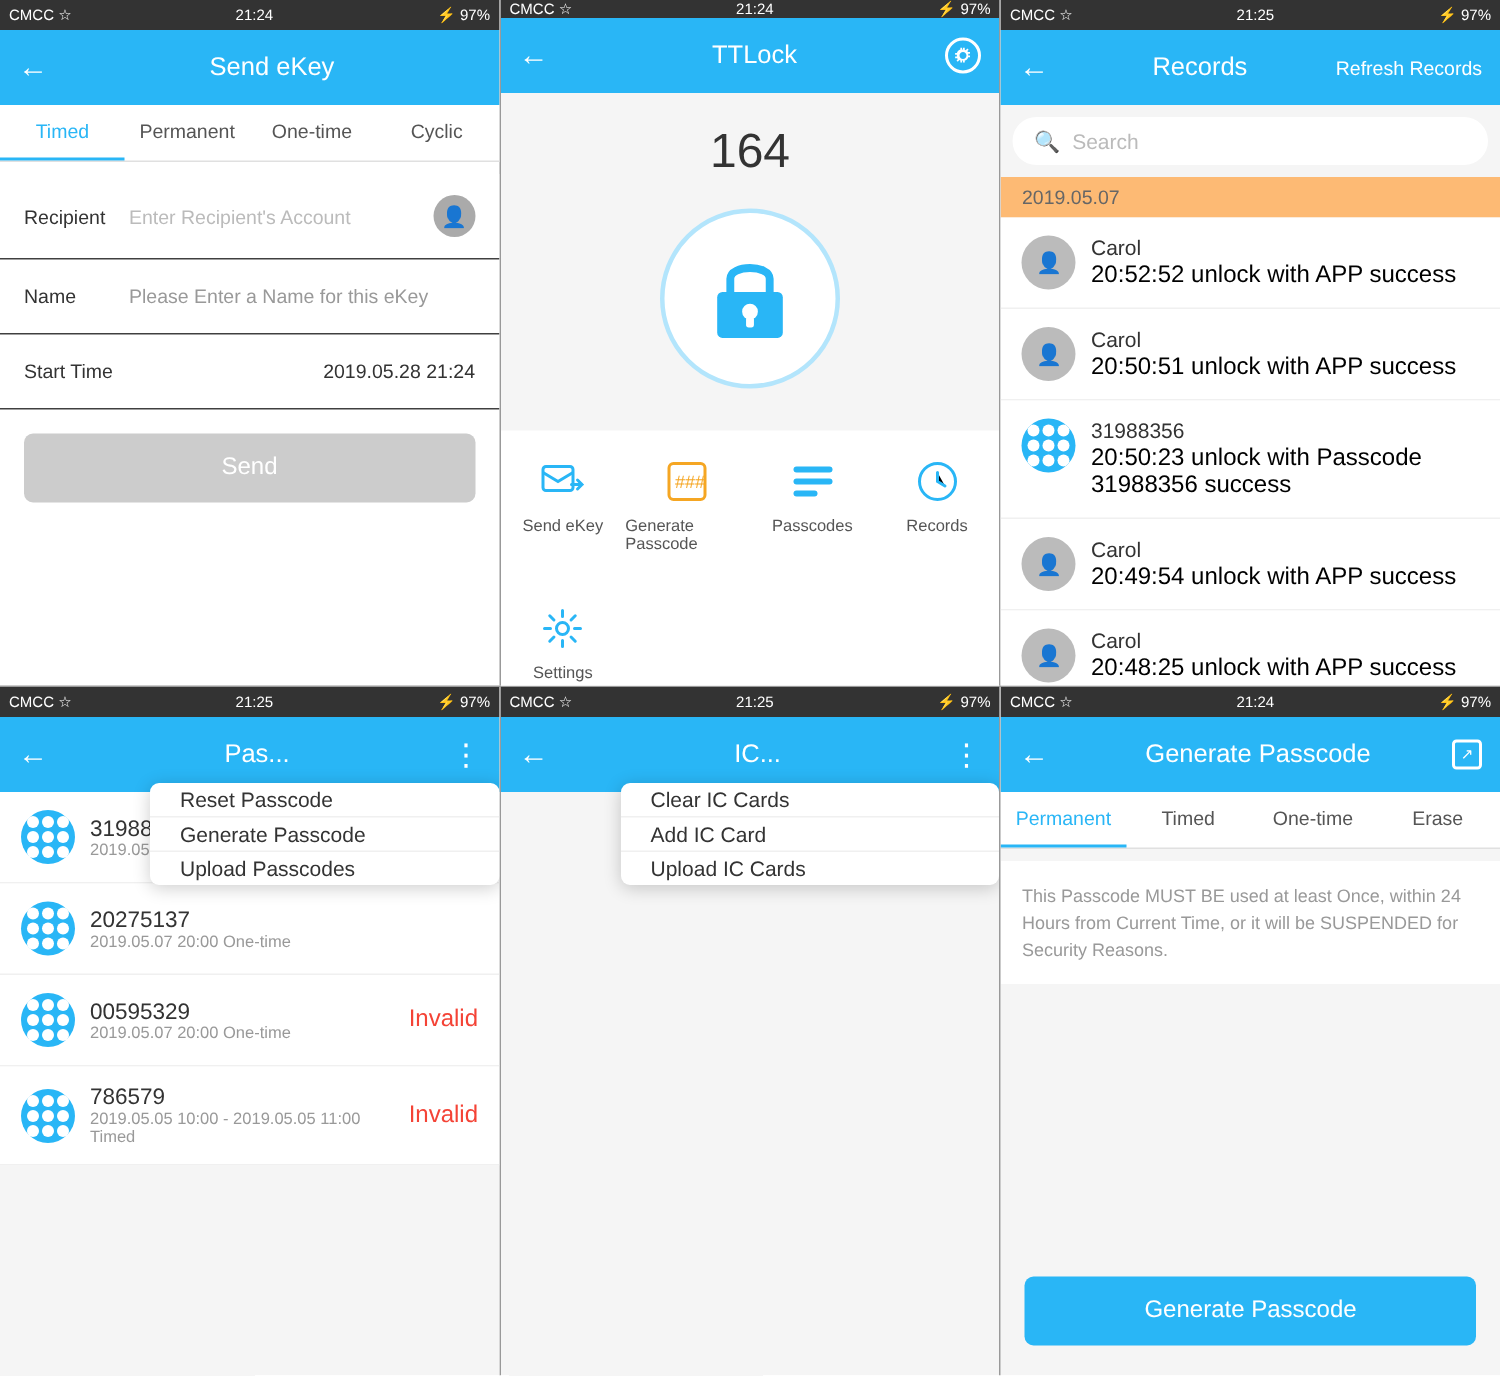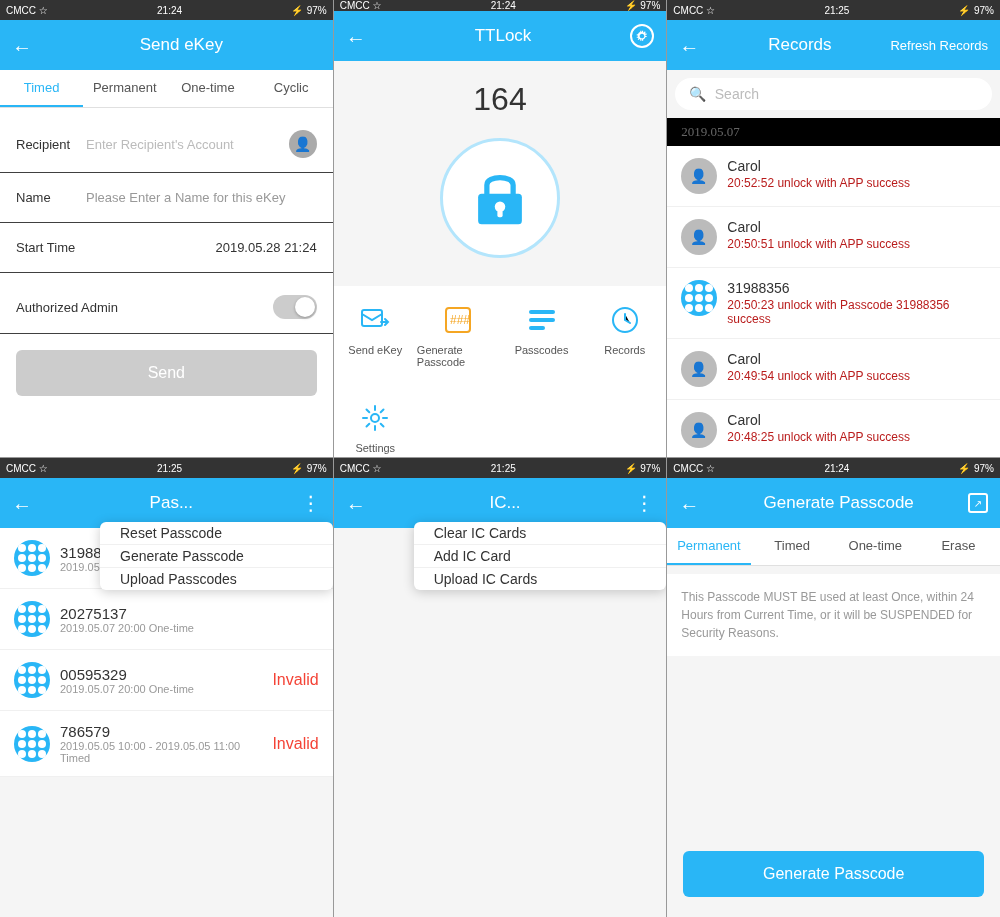--- a/index.html
+++ b/index.html
@@ -238,22 +238,21 @@
       color: #999;
     }
     .search-icon-s {
       margin-right: 8px;
       color: #aaa;
     }
     .date-header {
       padding: 6px 14px;
       font-size: 13px;
       color: #666;
-      background: #000000;
-      font-family: Liberation Serif, serif;
+      background: #fdba74;
     }
     .record-item {
       background: white;
       display: flex;
       align-items: flex-start;
       padding: 12px 14px;
       border-bottom: 1px solid #f0f0f0;
     }
     .record-avatar {
       width: 36px;
@@ -272,22 +271,22 @@
     .record-avatar.passcode-badge {
       background: #29b6f6;
       font-size: 18px;
     }
     .record-info .record-name {
       font-size: 14px;
       color: #333;
       font-weight: 500;
     }
     .record-info .record-time {
-      font-size: 12px;
-      color: #b91c1c;
+      font-size: 16px;
+      color: #000000;
       margin-top: 2px;
     }
     .passcode-item {
       background: white;
       display: flex;
       align-items: center;
       padding: 12px 14px;
       border-bottom: 1px solid #f0f0f0;
     }
     .passcode-badge {
@@ -444,26 +443,20 @@
         </div>
         <div class="form-row">
           <span class="form-label">Name</span>
           <span class="form-value">Please Enter a Name for this eKey</span>
         </div>
         <div class="form-row">
           <span class="form-label">Start Time</span>
           <span class="form-value date">2019.05.28 21:24</span>
         </div>
       </div>
-      <div class="authorized-row form-section">
-        <div class="form-row">
-          <span class="form-label" style="width:auto;flex:1;">Authorized Admin</span>
-          <div class="toggle-switch"></div>
-        </div>
-      </div>
       <button class="send-btn">Send</button>
     </div>
 
     <div class="col">
       <div class="status-bar">
         <span>CMCC ☆</span>
         <span>21:24</span>
         <span>⚡ 97%</span>
       </div>
       <div class="top-bar">

